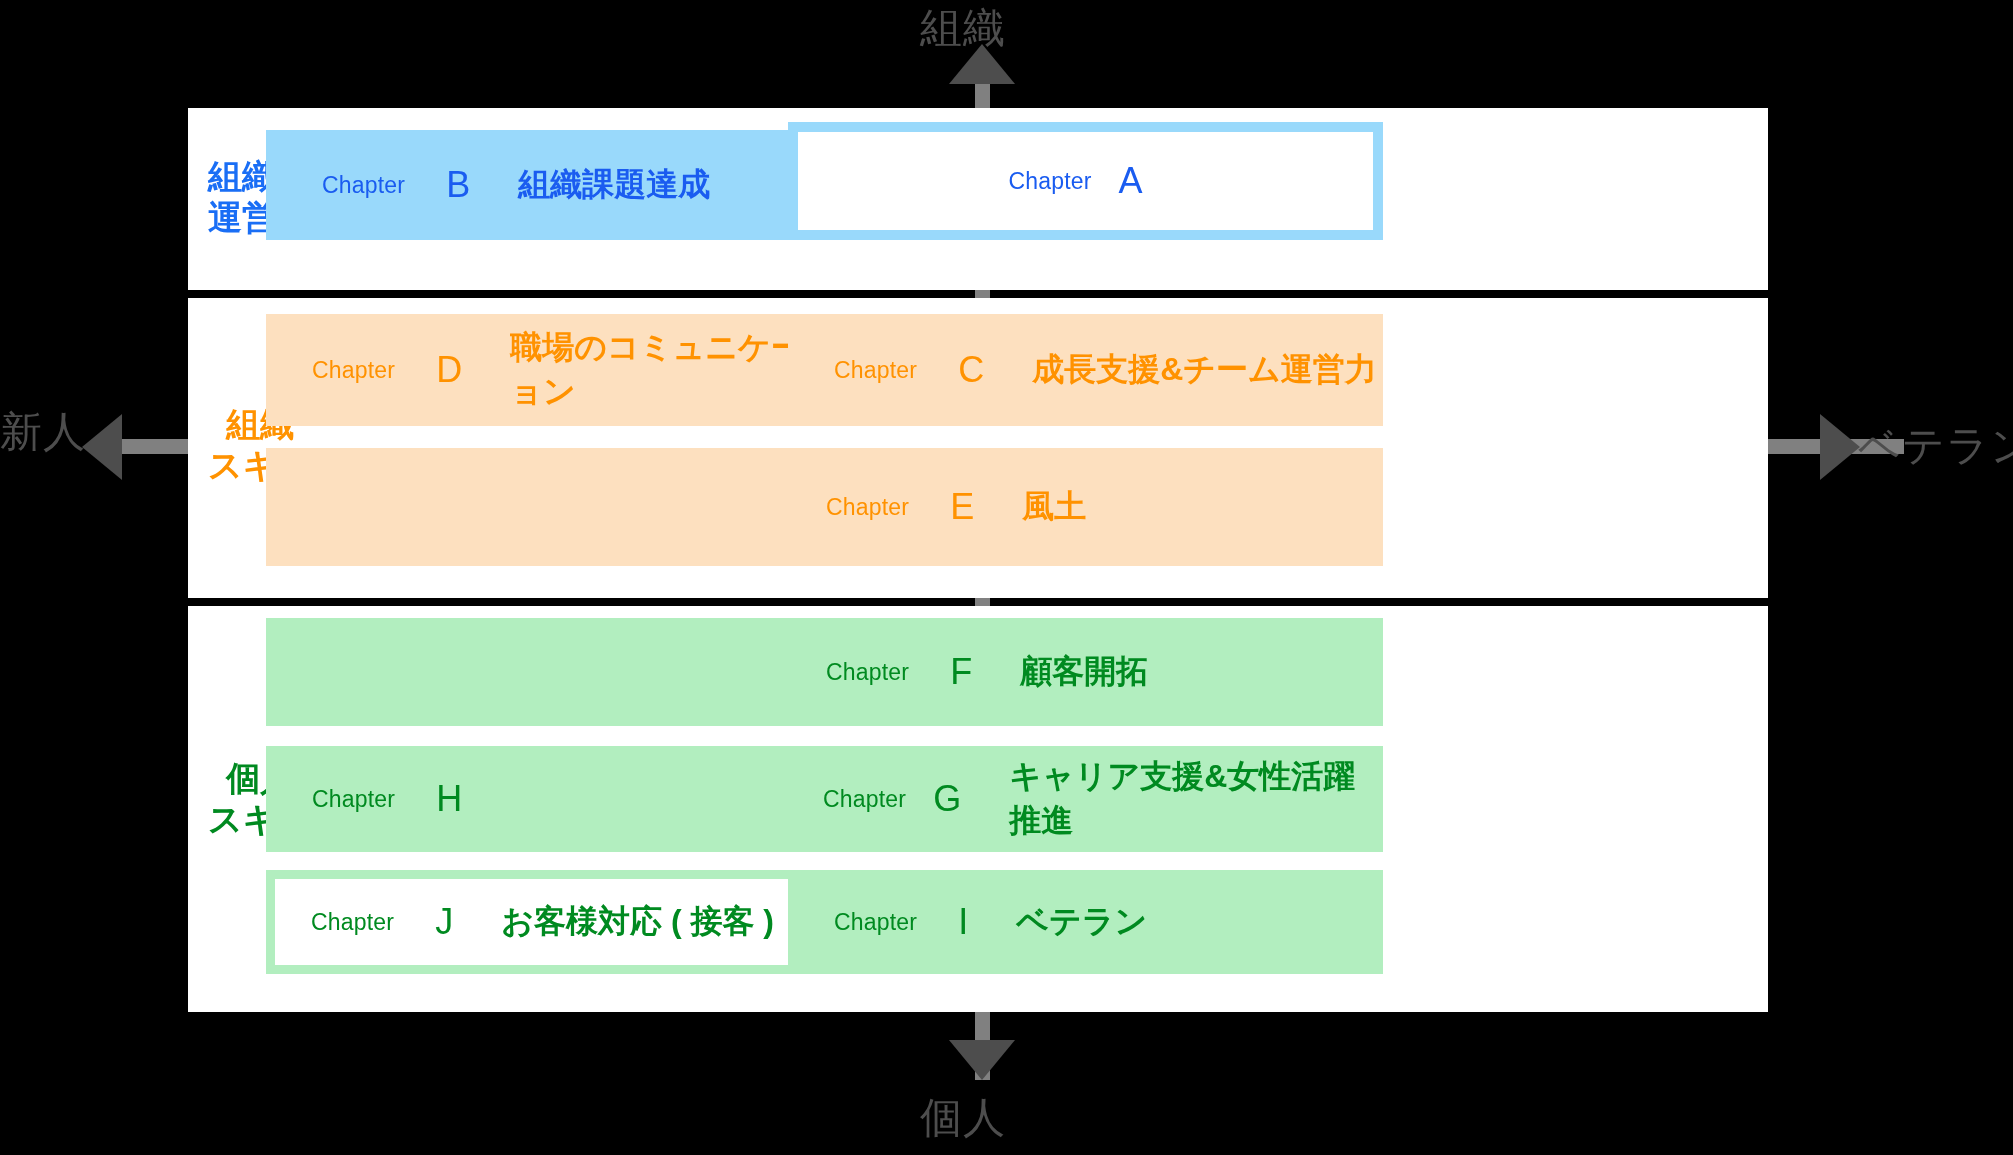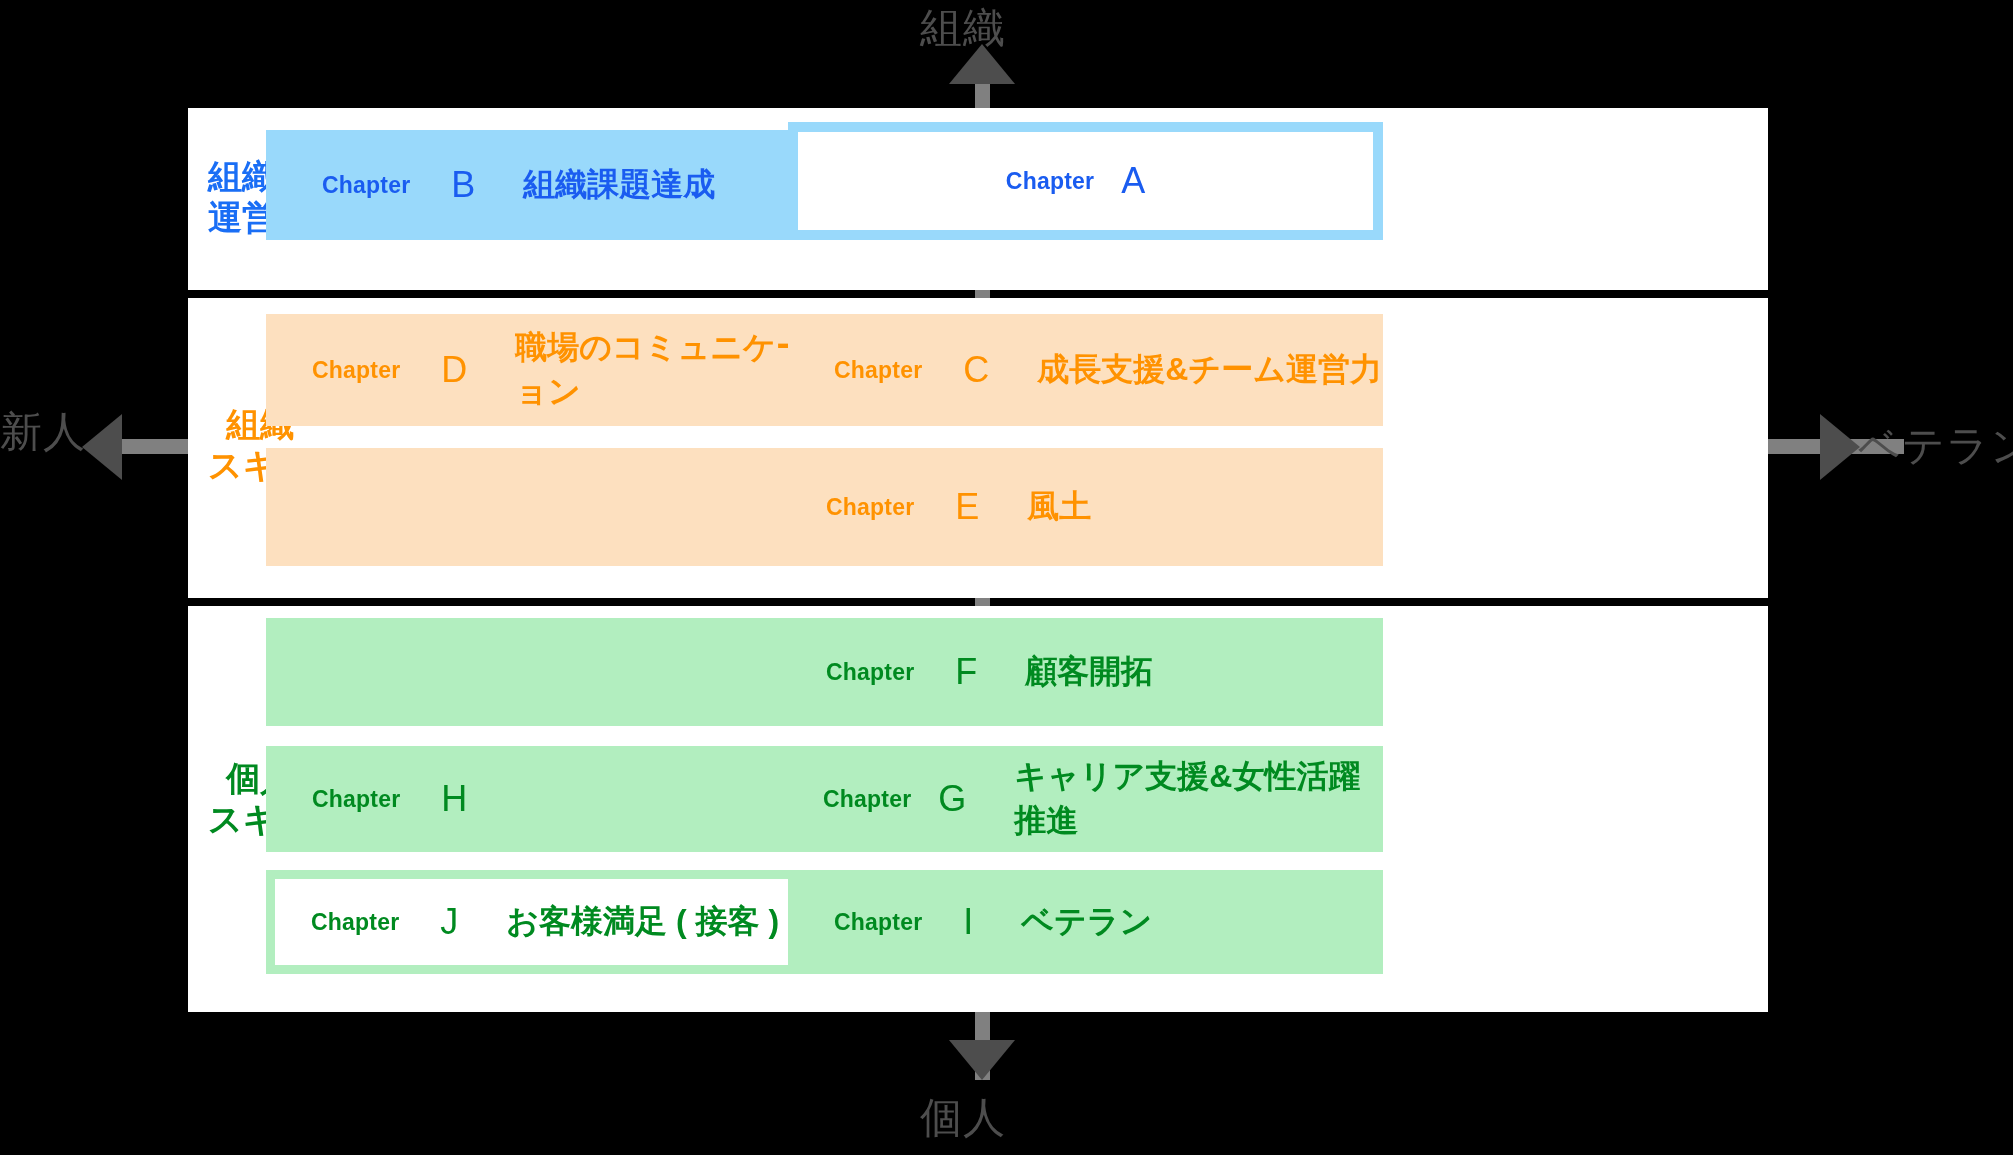--- a/index.html
+++ b/index.html
@@ -35,21 +35,21 @@
   #panel-personal{top:606px;height:406px;}
 
   .row-label{position:absolute;font-size:34px;font-weight:bold;line-height:1.22;
              white-space:nowrap;text-align:center;}
   .rl-blue{color:#1a6ef5;left:20px;top:48px;}
   .rl-orange{color:#ff9200;left:20px;top:106px;}
   .rl-green{color:#008a20;left:20px;top:152px;}
 
   
   .bar{position:absolute;box-sizing:border-box;display:flex;align-items:center;}
-  .bar .ch{font-size:23px;font-weight:700;letter-spacing:.2px;}
+  .bar .ch{font-size:23px;font-weight:400;letter-spacing:.2px;}
   .bar .ltr{font-size:36px;font-weight:400;margin-left:7px;}
   .bar .ttl{font-size:32px;font-weight:bold;}
   .c-blue{color:#1a5cf0;}
   .c-orange{color:#ff9200;}
   .c-green{color:#008a20;}
   .bg-blue{background:#99d9fb;}
   .bg-orange{background:#fde0bf;}
   .bg-green{background:#b2eebf;}
   .out-blue{background:#fff;border:10px solid #99d9fb;}
   .out-green{background:#fff;border:9px solid #b2eebf;}
@@ -147,21 +147,21 @@
 
   <div class="bar bg-green c-green" id="bar-G">
     <span class="ch gap-sm">Chapter</span>
     <span class="ltr gap-lg">G</span>
     <span class="ttl">キャリア支援&amp;女性活躍推進</span>
   </div>
 
   <div class="bar out-green c-green" id="bar-J">
     <span class="ch gap-ch">Chapter</span>
     <span class="ltr gap-lg">J</span>
-    <span class="ttl">お客様満足 ( 接客 )</span>
+    <span class="ttl">お客様対応 ( 接客 )</span>
   </div>
 
   <div class="bar bg-green c-green" id="bar-I">
     <span class="ch gap-ch">Chapter</span>
     <span class="ltr gap-lg">I</span>
     <span class="ttl">ベテラン</span>
   </div>
 </div>
 
 </body></html>

